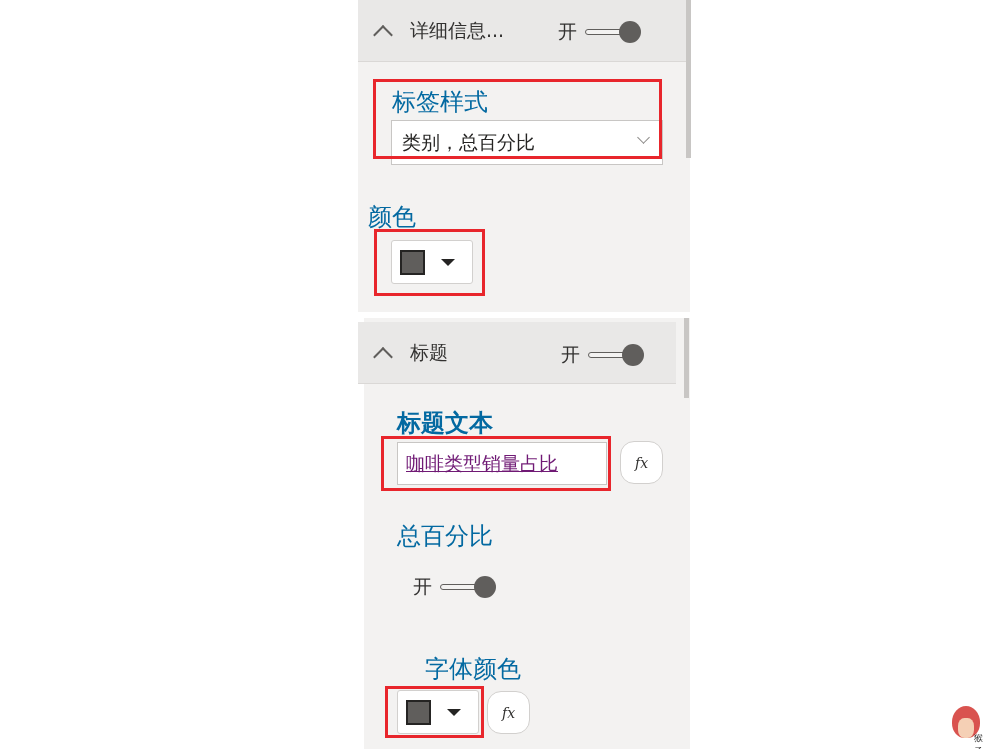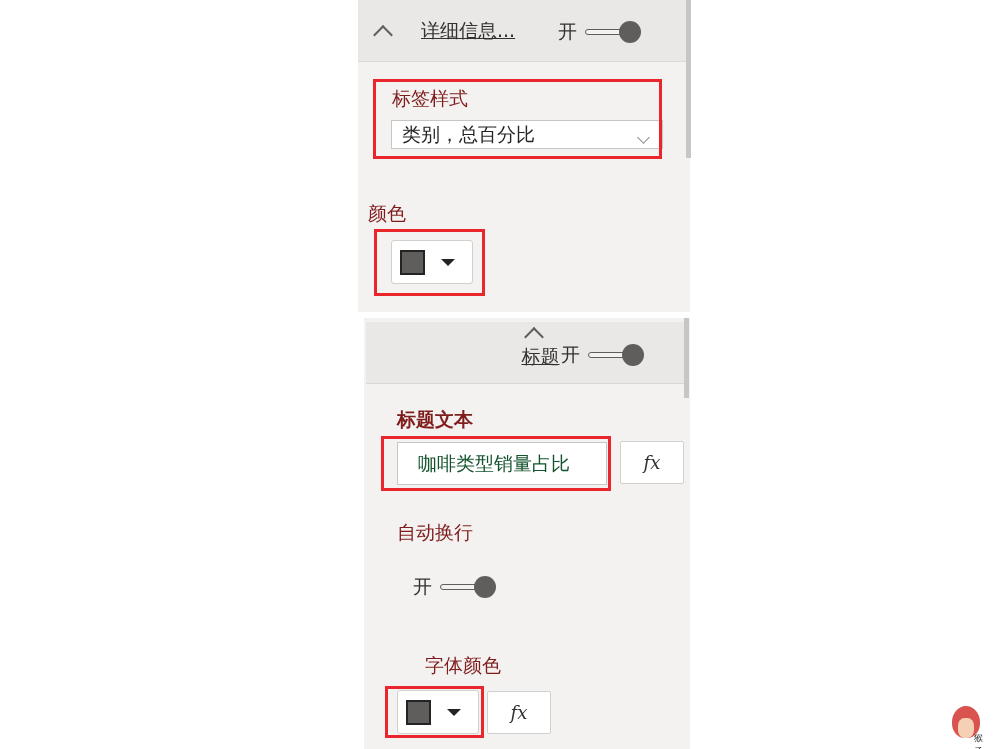--- a/index.html
+++ b/index.html
@@ -15,64 +15,64 @@
     .pointer {
       position: absolute; left: 462px; top: 312px; width: 0; height: 0;
       border-left: 10px solid transparent; border-right: 10px solid transparent;
       border-top: 10px solid #ffffff;
     }
     .section-header {
       position: absolute; height: 60px; background: #e9e8e7; border-bottom: 1px solid #dad8d6;
       display: flex; align-items: center;
     }
     .hdr-a { left: 358px; top: 0; width: 328px; height: 62px; }
-    .hdr-b { left: 366px; top: 322px; width: 318px; height: 62px; flex-direction: column; }
+    .hdr-b { left: 358px; top: 322px; width: 318px; height: 62px; }
     .chevron-up {
       width: 14px; height: 14px; border-left: 2px solid #605e5c; border-top: 2px solid #605e5c;
       transform: rotate(45deg); margin-left: 18px; margin-top: 8px;
     }
-    .hdr-title { font-size: 19px; margin-left: 31px; color: #323130; text-decoration: underline; }
+    .hdr-title { font-size: 19px; margin-left: 20px; color: #323130; }
     .toggle-wrap { position: absolute; display: flex; align-items: center; }
     .toggle-label { font-size: 19px; color: #323130; margin-right: 8px; }
     .toggle {
       position: relative; width: 56px; height: 22px; cursor: pointer;
     }
     .toggle .track {
       position: absolute; left: 0; top: 8px; width: 46px; height: 6px;
       border: 1px solid #605e5c; border-radius: 3px; background: #f3f2f1;
     }
     .toggle .knob {
       position: absolute; right: 0; top: 0; width: 22px; height: 22px; border-radius: 50%; background: #605e5c;
     }
-    .label { position: absolute; font-size: 19px; color: #7f1d1d; }
+    .label { position: absolute; font-size: 24px; color: #0369a1; }
     .dropdown {
       position: absolute; background: #ffffff; border: 1px solid #c8c6c4; display: flex; align-items: center;
       font-size: 19px; padding-left: 10px; color: #252423;
     }
     .chev-down {
       position: absolute; right: 14px; top: 12px; width: 9px; height: 9px;
       border-right: 1.5px solid #8a8886; border-bottom: 1.5px solid #8a8886; transform: rotate(45deg);
     }
     .color-btn {
       position: absolute; background: #ffffff; border: 1px solid #d2d0ce; border-radius: 3px;
       display: flex; align-items: center;
     }
     .swatch { width: 25px; height: 25px; background: #605e5c; border: 2px solid #252423; margin-left: 8px; }
     .caret {
       width: 0; height: 0; border-left: 7px solid transparent; border-right: 7px solid transparent;
       border-top: 7px solid #252423; margin-left: 16px;
     }
     .fx-btn {
-      position: absolute; width: 64px; height: 43px; background: #ffffff; border: 1px solid #d2d0ce; border-radius: 2px;
-      font-family: "DejaVu Serif", "Liberation Serif", serif; font-style: italic; font-size: 18px;
+      position: absolute; width: 43px; height: 43px; background: #ffffff; border: 1px solid #d2d0ce; border-radius: 14px;
+      font-family: "DejaVu Serif", "Liberation Serif", serif; font-style: italic; font-size: 14px;
       display: flex; align-items: center; justify-content: center; color: #323130;
     }
     .text-input {
       position: absolute; background: #ffffff; border: 1px solid #c8c6c4; font-size: 19px;
-      display: flex; align-items: center; padding-left: 20px; color: #14532d;
+      display: flex; align-items: center; padding-left: 8px; color: #701a75; text-decoration: underline;
     }
     .hl { position: absolute; border: 3px solid #e8262c; pointer-events: none; }
     .watermark { position: absolute; left: 946px; top: 706px; width: 44px; height: 40px; }
     .wm-face {
       position: absolute; left: 6px; top: 0; width: 28px; height: 32px; border-radius: 50% 50% 45% 45%;
       background: #d9534f;
     }
     .wm-inner {
       position: absolute; left: 12px; top: 12px; width: 16px; height: 20px; border-radius: 40%;
       background: #f5d0b5;
@@ -91,21 +91,21 @@
 </div>
 <div class="toggle-wrap" style="left:558px; top:19px;">
   <span class="toggle-label">开</span>
   <div class="toggle">
     <div class="track"></div>
     <div class="knob"></div>
   </div>
 </div>
 
 <div class="label" style="left:392px; top:86px;">标签样式</div>
-<div class="dropdown" style="left:391px; top:120px; width:272px; height:29px;">
+<div class="dropdown" style="left:391px; top:120px; width:272px; height:45px;">
   <span>类别，总百分比</span>
   <span class="chev-down"></span>
 </div>
 <div class="hl" style="left:373px; top:79px; width:289px; height:80px;"></div>
 
 <div class="label" style="left:368px; top:201px;">颜色</div>
 <div class="color-btn" style="left:391px; top:240px; width:82px; height:44px;">
   <span class="swatch"></span>
   <span class="caret"></span>
 </div>
@@ -130,21 +130,21 @@
 
 <div class="label" style="left:397px; top:407px;font-weight:bold;">标题文本</div>
 <div class="text-input" style="left:397px; top:442px; width:210px; height:43px;">
   <span>咖啡类型销量占比</span>
 </div>
 <div class="hl" style="left:381px; top:436px; width:230px; height:55px;"></div>
 <div class="fx-btn" style="left:620px; top:441px;">
   <span>fx</span>
 </div>
 
-<div class="label" style="left:397px; top:520px;">自动换行</div>
+<div class="label" style="left:397px; top:520px;">总百分比</div>
 <div class="toggle-wrap" style="left:413px; top:574px;">
   <span class="toggle-label">开</span>
   <div class="toggle">
     <div class="track"></div>
     <div class="knob"></div>
   </div>
 </div>
 
 <div class="label" style="left:397px; top:653px;margin-left:28px;">字体颜色</div>
 <div class="color-btn" style="left:397px; top:690px; width:82px; height:44px;">

